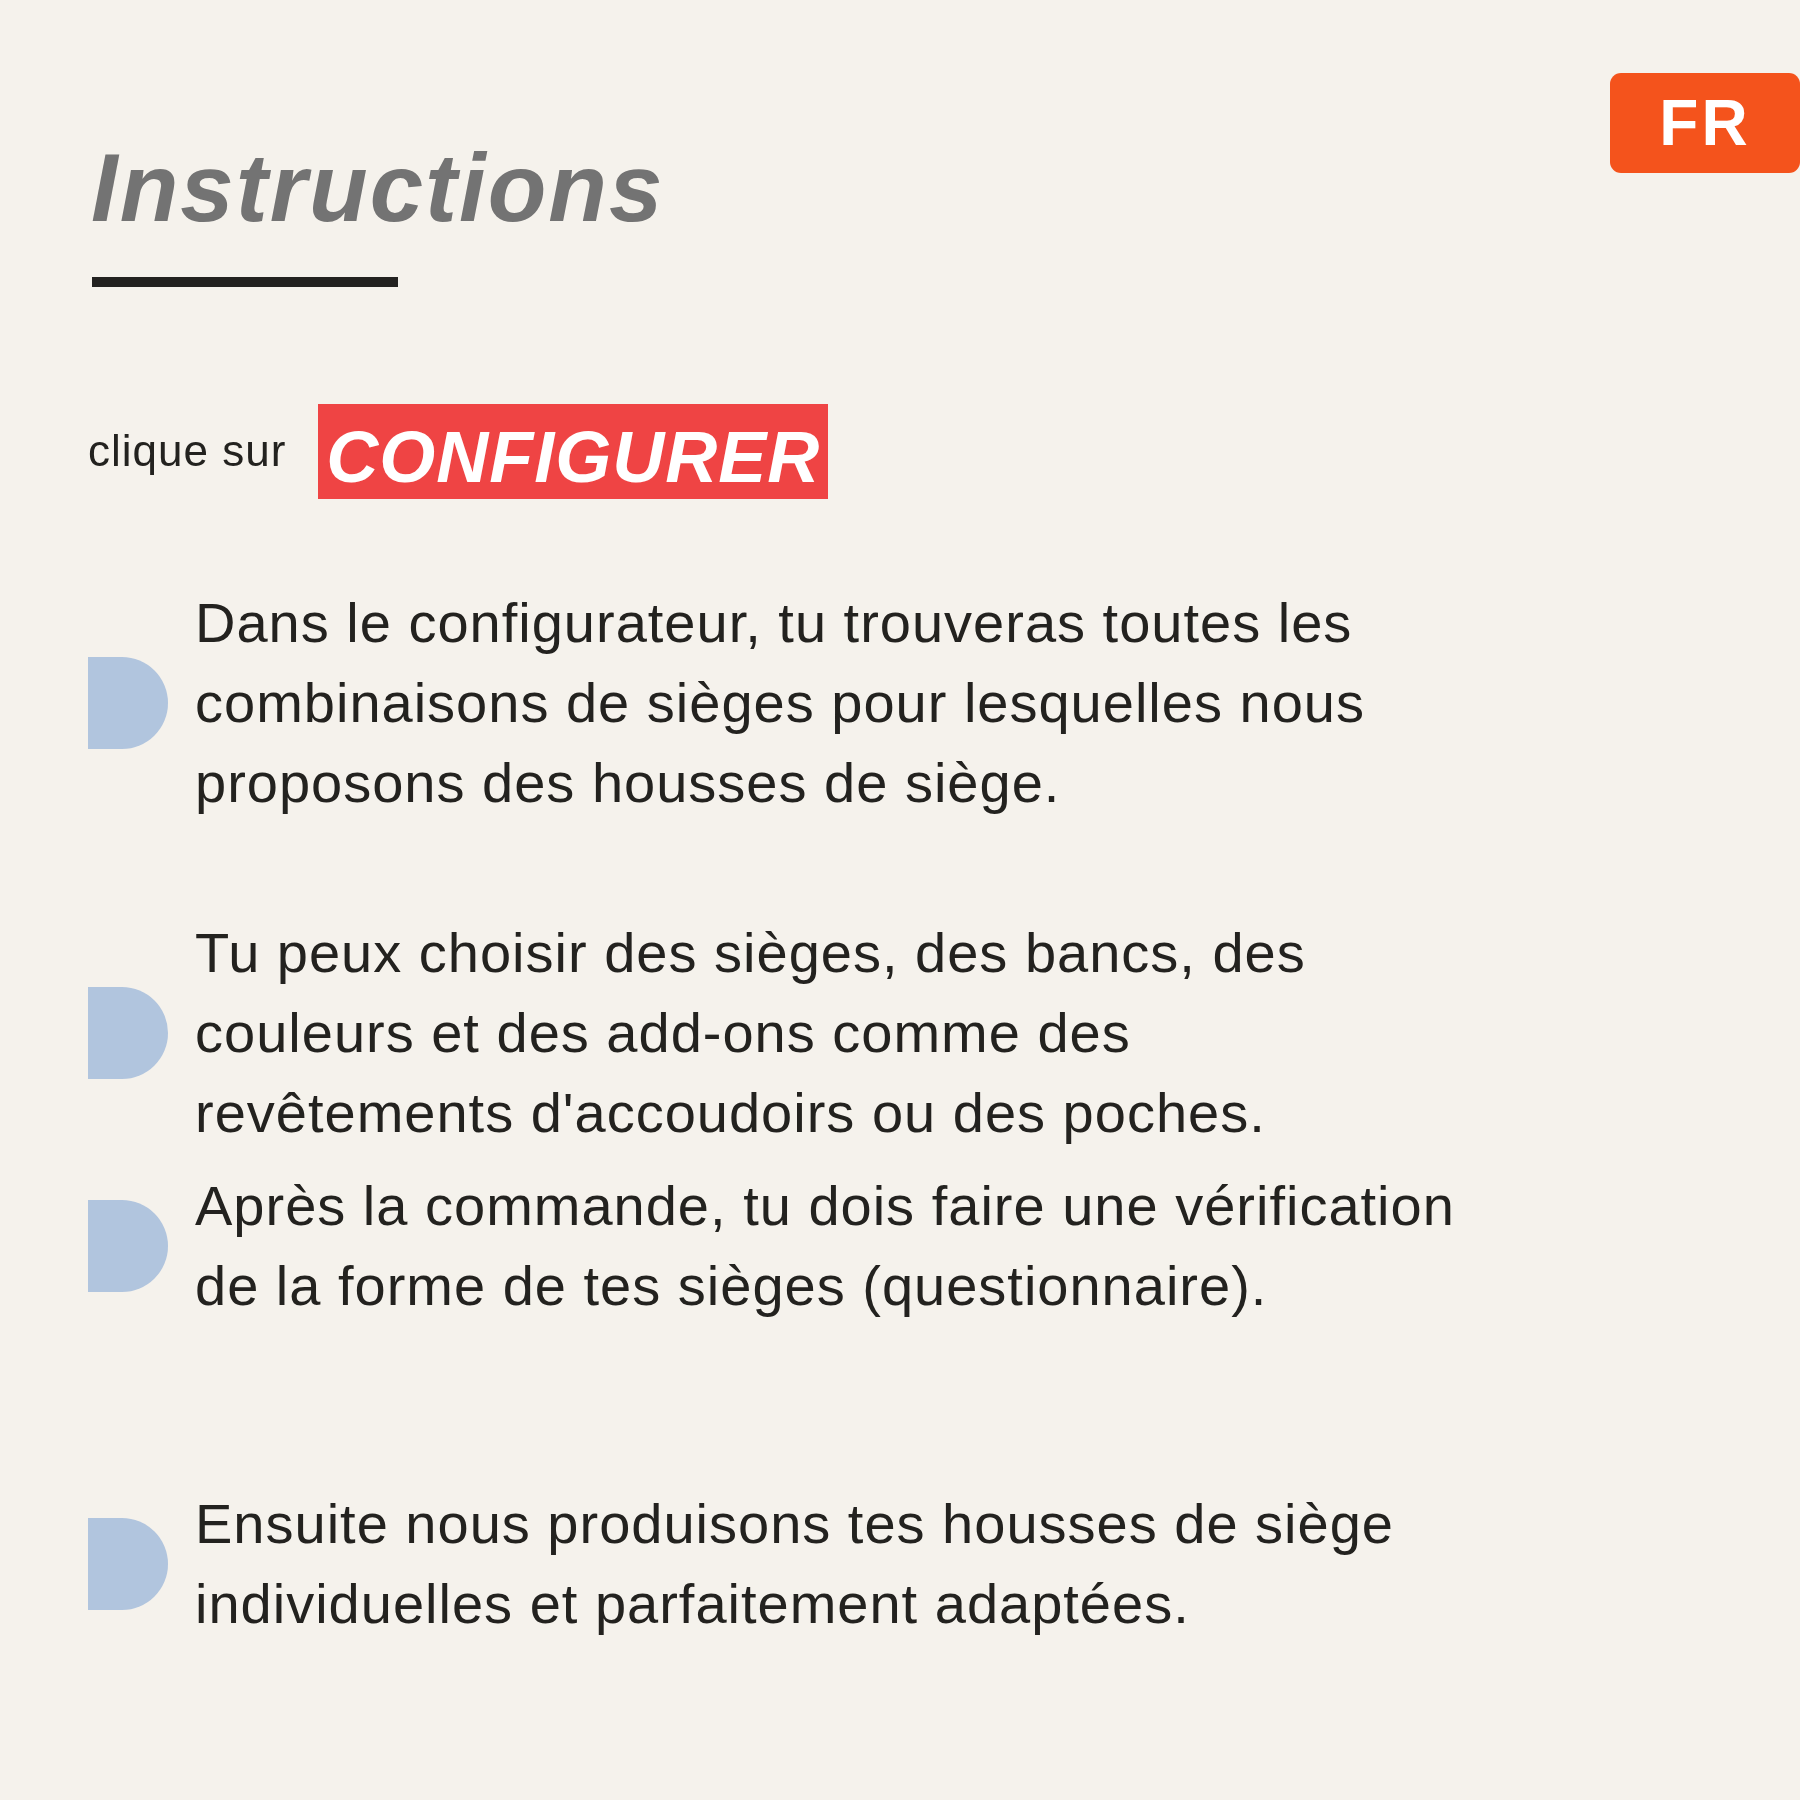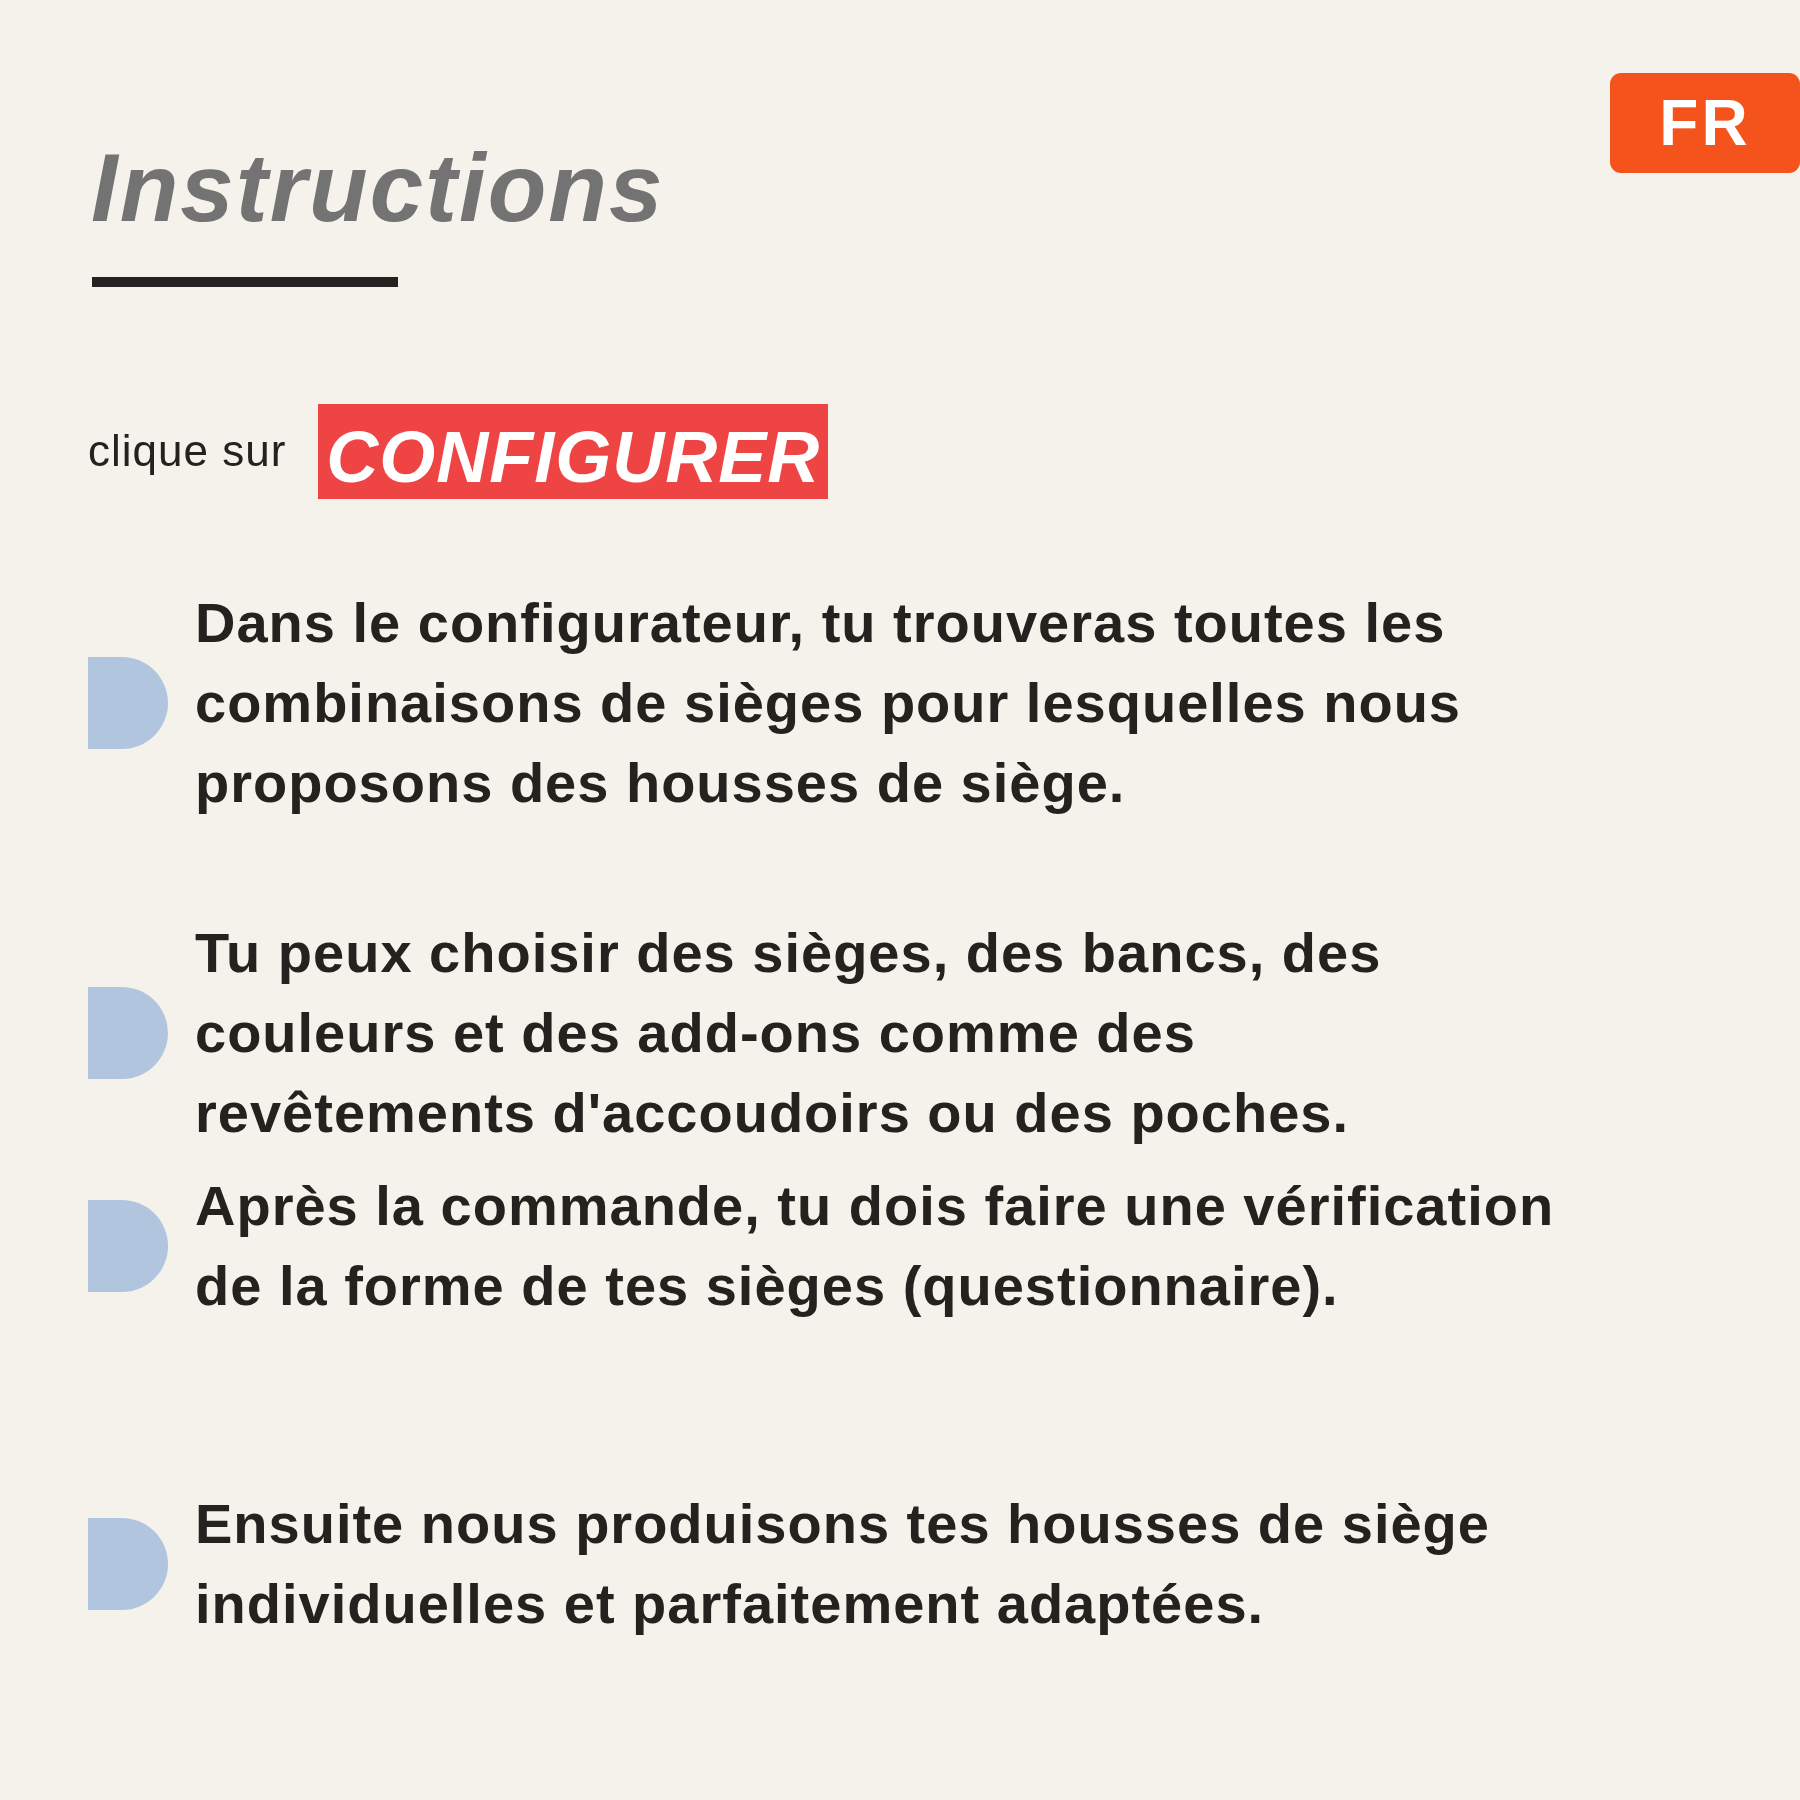--- a/index.html
+++ b/index.html
@@ -86,21 +86,21 @@
     top: 50%;
     transform: translateY(-50%);
     width: 80px;
     height: 92px;
     background: #B1C5DE;
     border-radius: 0 46px 46px 0;
   }
   .bullet-text {
     margin: 0 0 0 107px;
     font-size: 56px;
-    font-weight: 700;
+    font-weight: 400;
     line-height: 80px;
     letter-spacing: 1px;
     color: #23221F;
     white-space: pre-line;
   }
   .b1 { top: 583px; }
   .b2 { top: 913px; }
   .b3 { top: 1166px; }
   .b4 { top: 1484px; }
 </style>

